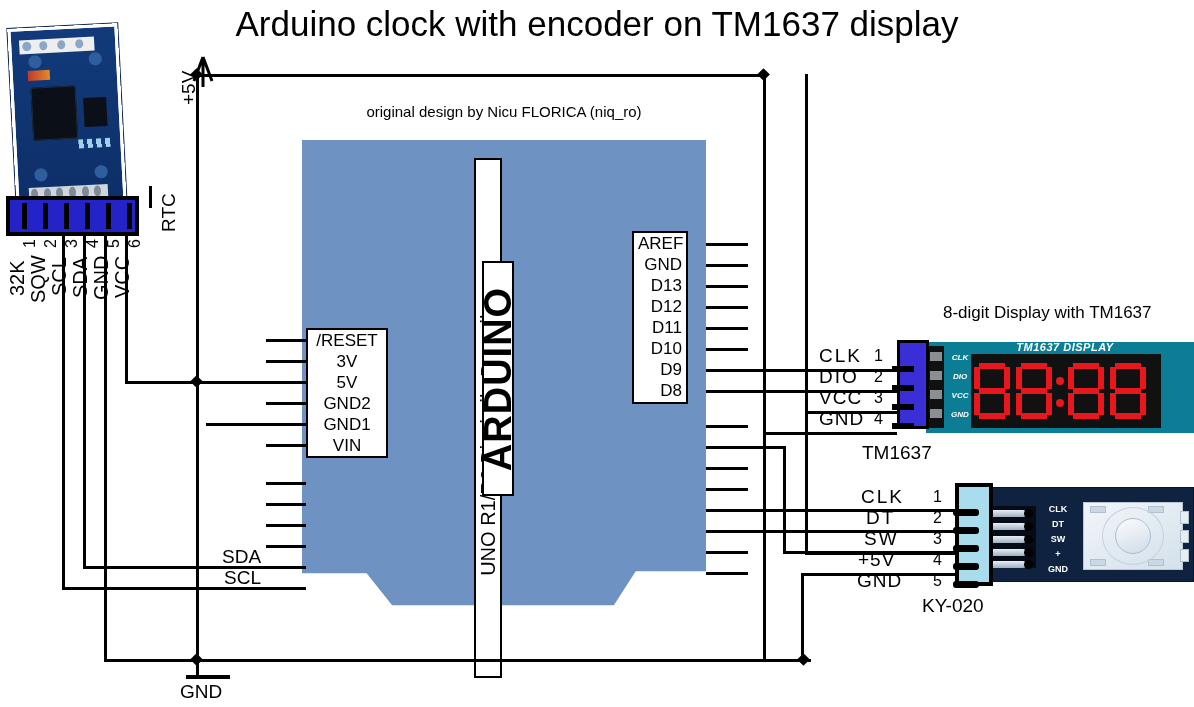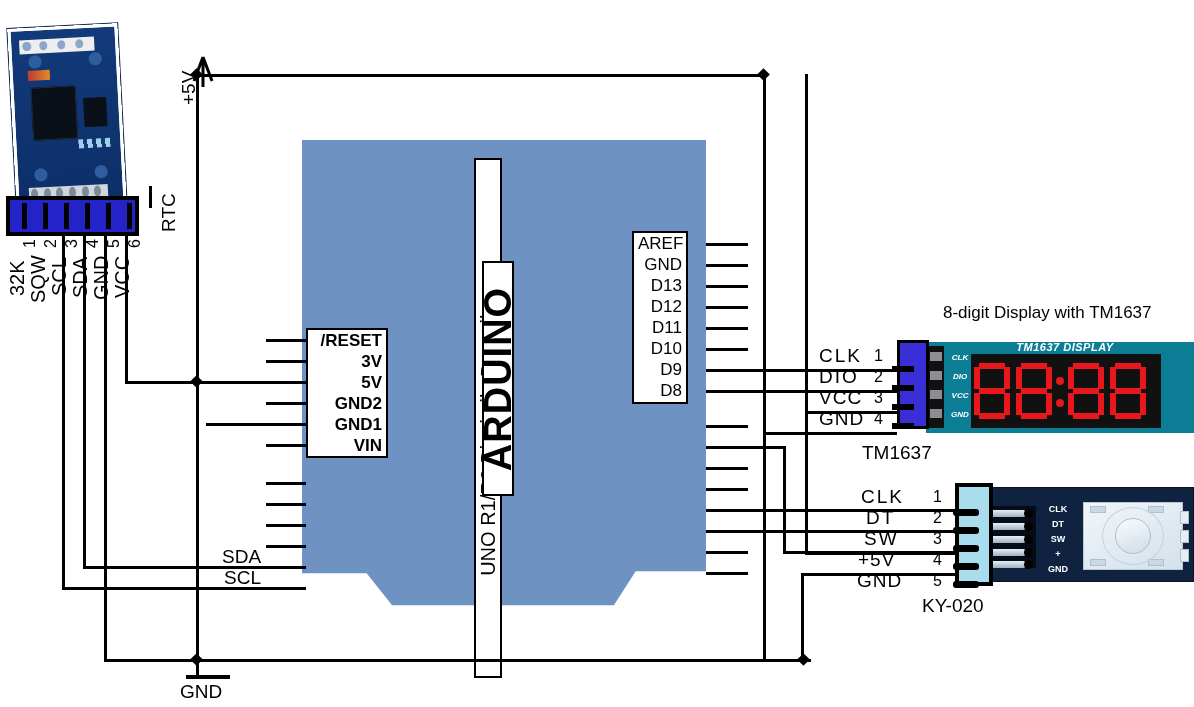--- a/index.html
+++ b/index.html
@@ -29,21 +29,21 @@
   .boardoutline{position:absolute;inset:0;
       background:#000;
       clip-path:polygon(0 0,100% 0,100% 86.6%,82.6% 86.6%,77.2% 93.4%,
                         22.3% 93.4%,16.0% 87.0%,0 87.0%);
       z-index:-1;}
 
   .pinbox{position:absolute;background:#fff;border:2px solid #000;
           box-sizing:border-box;padding:0;}
   .pinbox div{font-size:17px;line-height:21px;height:21px;
               padding:0 4px;white-space:nowrap;}
-  .pinbox.left div{text-align:right;font-weight:bold;}
+  .pinbox.left div{text-align:center;}
   .pinbox.right div{text-align:right;}
 
   #ardWordBox{position:absolute;left:180px;top:121px;width:32px;height:235px;
       background:#fff;border:2px solid #000;box-sizing:border-box;}
   #ardWord{position:absolute;left:50%;top:50%;font-size:38px;font-weight:bold;
       letter-spacing:1px;transform:translate(-50%,-50%) rotate(-90deg);
       white-space:nowrap;}
   #modelBox{position:absolute;left:172px;top:18px;width:28px;height:520px;
       background:#fff;border:2px solid #000;box-sizing:border-box;overflow:hidden;}
   #modelTxt{position:absolute;left:50%;top:50%;font-size:20px;
@@ -154,20 +154,22 @@
 
   
   #gndbar{left:186px;top:675px;width:44px;height:4px;background:#000;}
   #gndtxt{left:180px;top:681px;font-size:19px;}
 </style>
 </head>
 <body>
 
 <div id="stage">
 
+  <div class="abs" id="title">Arduino clock with encoder on TM1637 display</div>
+  <div class="abs" id="subtitle">original design by Nicu FLORICA (niq_ro)</div>
 
   <div class="abs" id="rtcphoto">
     <div id="rtcpads">
       <i style="left:4%"></i>
         <i style="left:26%"></i>
         <i style="left:50%"></i>
         <i style="left:74%"></i>
     </div>
     <div id="rtcbat"></div>
     <div id="rtcchip"></div>

